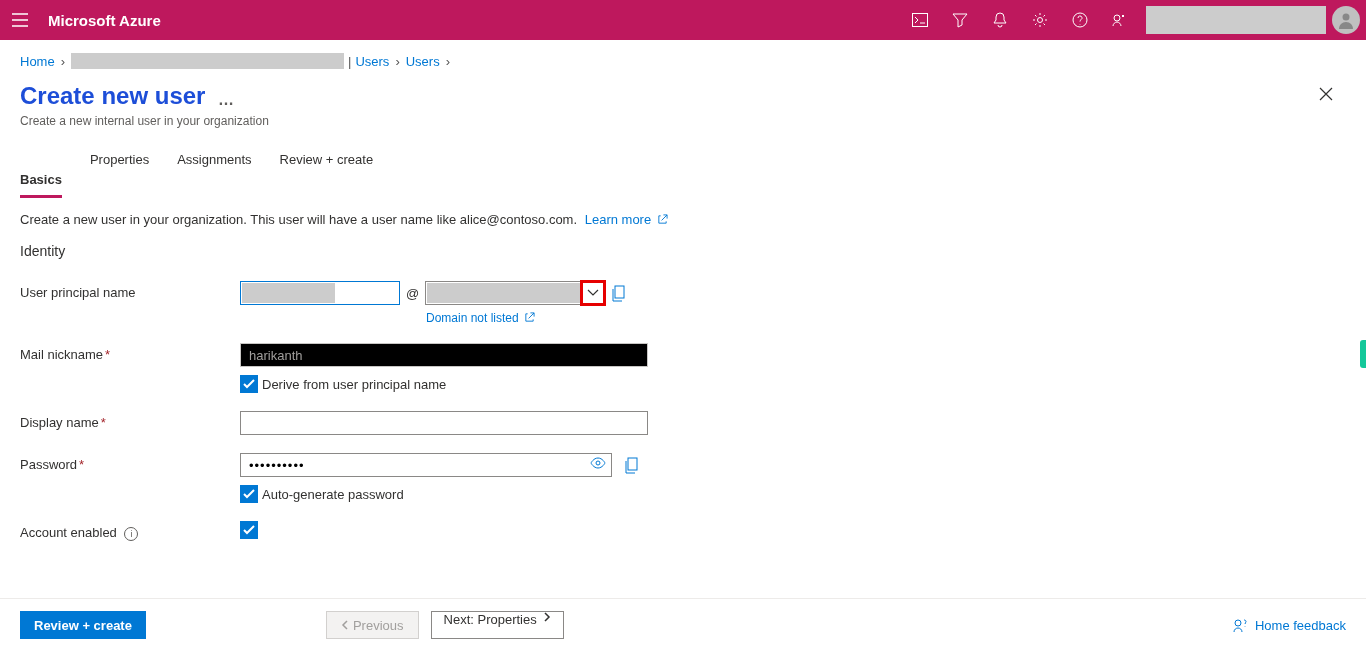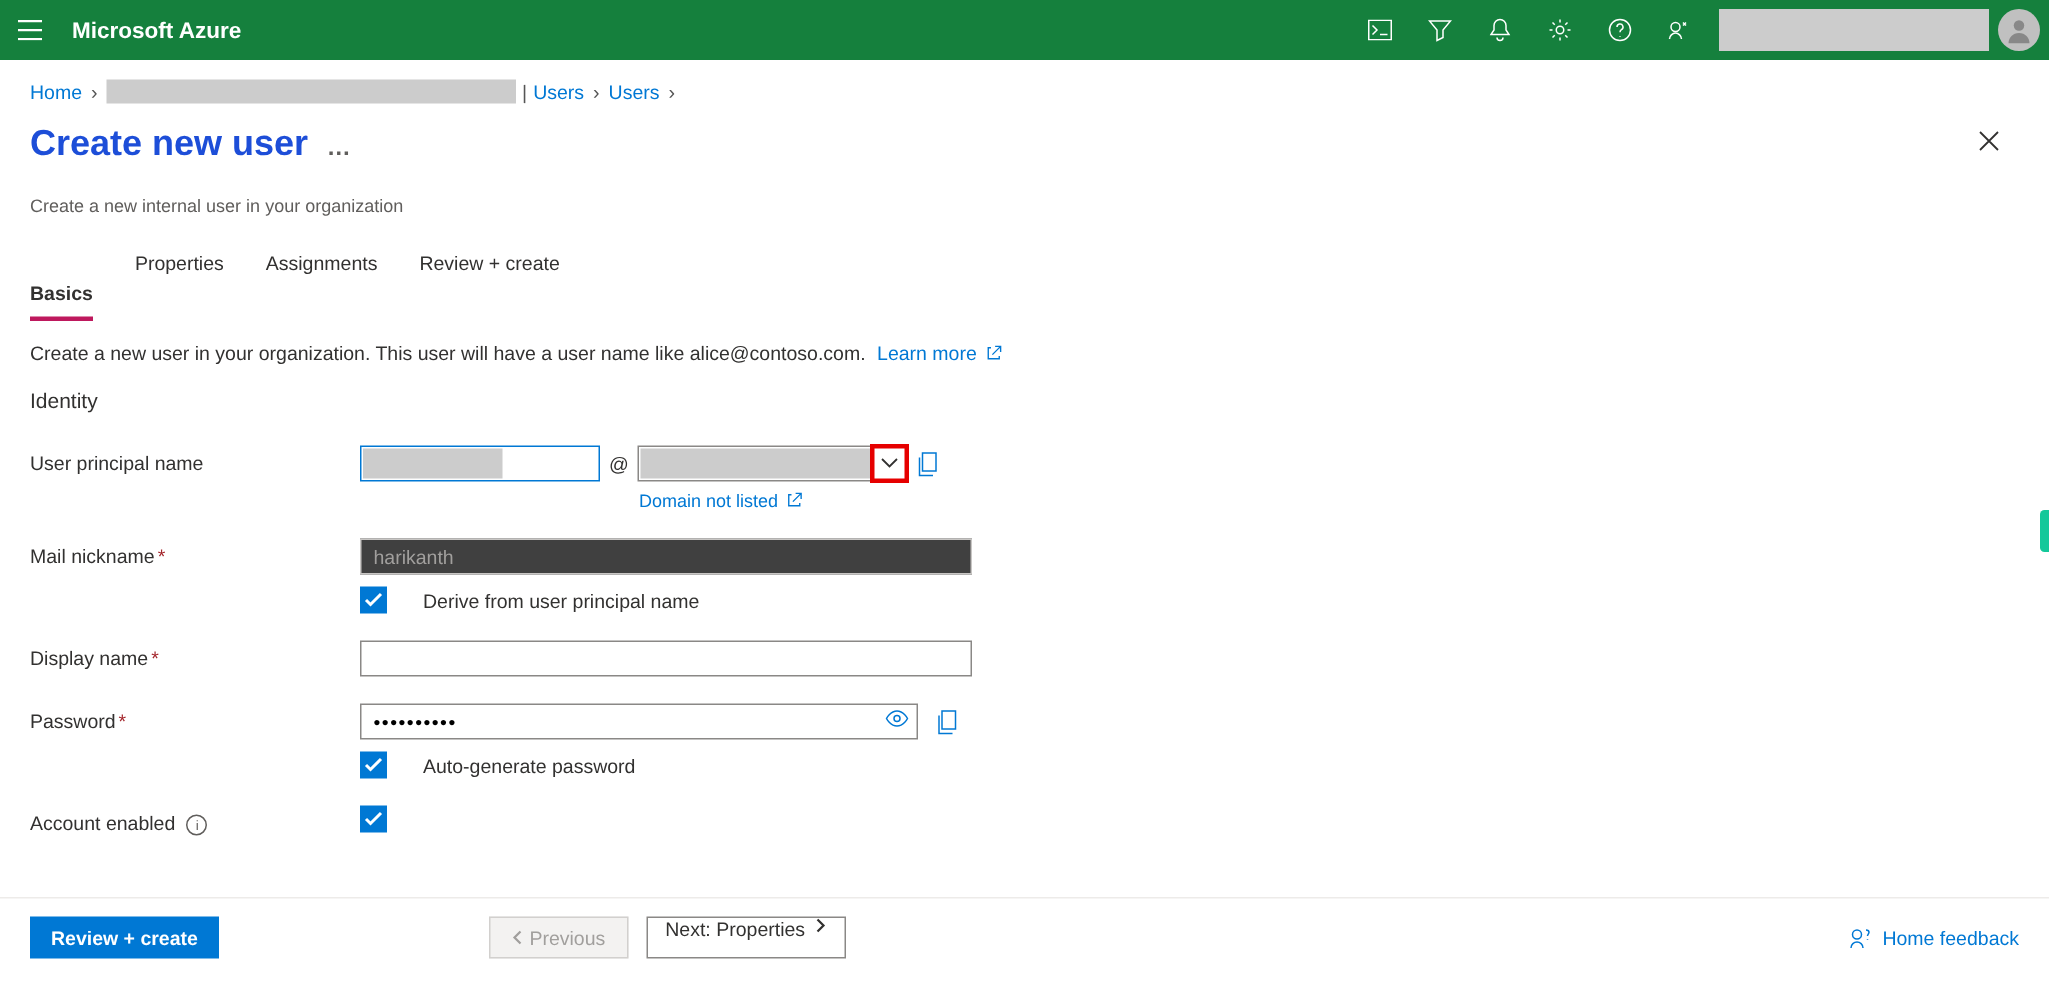--- a/index.html
+++ b/index.html
@@ -1,19 +1,19 @@
 <!DOCTYPE html>
 <html><head>
 <meta charset="utf-8">
 <style>
 * { margin: 0; padding: 0; box-sizing: border-box; font-family: 'Segoe UI', Arial, sans-serif; }
 body { width: 1366px; height: 657px; background: #fff; overflow: hidden; position: relative; }
 
 
-.top-bar { height: 40px; background: #15803d; display: flex; align-items: center; color: #fff; }
+.top-bar { height: 40px; background: #be185d; display: flex; align-items: center; color: #fff; }
 .hamburger { width: 40px; height: 40px; display: flex; align-items: center; justify-content: center; cursor: pointer; }
 .brand { font-size: 15px; font-weight: 600; padding: 0 24px 0 8px; white-space: nowrap; }
 .search-wrap { flex: 1; max-width: 696px; height: 26px; background: #a9d3f2; border-radius: 2px; display: flex; align-items: center; padding: 0 8px; margin-right: 12px; }
 .search-wrap input { flex: 1; background: transparent; border: none; outline: none; font-size: 13px; color: #333; }
 .search-wrap input::placeholder { color: #3a5a7a; }
 .top-icons { display: flex; align-items: center; margin-left: auto; }
 .top-icon { width: 40px; height: 40px; display: flex; align-items: center; justify-content: center; cursor: pointer; }
 .account-box { width: 180px; height: 28px; background: #cccccc; margin: 0 6px; }
 .avatar { width: 28px; height: 28px; border-radius: 50%; background: #c0c0c0; margin-right: 6px; display:flex; align-items:center; justify-content:center; }
 
@@ -22,21 +22,21 @@
 .breadcrumb .sep { color: #555; margin: 0 6px; }
 .bc-redacted { width: 273px; height: 16px; background: #cccccc; display: inline-block; }
 .bc-item { cursor: pointer; }
 .bc-bar { color: #555; margin: 0 4px; }
 
 
 .page-head { padding: 10px 20px 6px 20px; display: flex; align-items: flex-start; }
 .page-head-left { flex: 1; }
 .page-title { font-size: 24px; font-weight: 600; color: #1d4ed8; display: inline-block; }
 .page-title-more { display: inline-block; color: #605e5c; margin-left: 8px; letter-spacing: 2px; cursor: pointer; vertical-align: middle; font-weight:600; }
-.page-subtitle { font-size: 12px; color: #605e5c; margin-top: 20px; }
+.page-subtitle { font-size: 12px; color: #605e5c; margin-top: 4px; }
 .close-btn { width: 32px; height: 32px; display: flex; align-items: center; justify-content: center; cursor: pointer; color: #323130; position: absolute; right: 24px; top: 78px; }
 
 
 .tabs { display: flex; gap: 28px; padding: 18px 20px 0 20px; border-bottom: none; }
 .tab { font-size: 13px; color: #323130; padding-bottom: 8px; cursor: pointer; }
 .tab.active { font-weight: 600; border-bottom: 3px solid #be185d; margin-top: 20px; }
 
 
 .content { padding: 14px 20px 0 20px; font-size: 13px; color: #323130; }
 
@@ -58,23 +58,23 @@
 .at { color: #323130; }
 .domain-dd { position: relative; width: 180px; height: 24px; border: 1px solid #8a8886; background: #fff; display: flex; align-items: center; }
 .domain-redact { flex:1; height:20px; background:#cccccc; margin:1px; }
 .dd-arrow { width: 22px; height: 22px; display: flex; align-items: center; justify-content: center; outline: 3px solid #e60000; outline-offset: -1px; cursor: pointer; }
 .copy-icon { color: #0078d4; cursor: pointer; }
 
 .domain-link-row { margin-top: 6px; margin-left: 186px; font-size: 12px; }
 .domain-link-row .link2 { color: #0078d4; cursor: pointer; }
 
 .text-input { width: 408px; height: 24px; border: 1px solid #8a8886; padding: 0 8px; font-size: 13px; }
-.text-input.disabled { background: #404040; color: #a19f9d; border-color: #c8c6c4; }
-
-.check-row { display: flex; align-items: center; gap: 24px; margin-top: 8px; }
+.text-input.disabled { background: #000000; color: #a19f9d; border-color: #c8c6c4; }
+
+.check-row { display: flex; align-items: center; gap: 4px; margin-top: 8px; }
 .checkbox { width: 18px; height: 18px; background: #0078d4; display: flex; align-items: center; justify-content: center; cursor: pointer; }
 
 .password-wrap { position: relative; width: 372px; }
 .password-input { width: 372px; height: 24px; border: 1px solid #8a8886; padding: 0 28px 0 8px; font-size: 13px; letter-spacing: 1px; }
 .eye { position: absolute; right: 6px; top: 4px; color: #0078d4; cursor: pointer; }
 .pw-row { display:flex; align-items:center; gap:12px; }
 
 
 .footer { position: absolute; left: 0; right: 0; bottom: 0; padding: 12px 20px 18px 20px; border-top: 1px solid #edebe9; display: flex; align-items: center; background:#fff; }
 .btn-primary { background: #0078d4; color: #fff; border: none; height: 28px; padding: 0 14px; font-size: 13px; font-weight: 600; cursor: pointer; }

